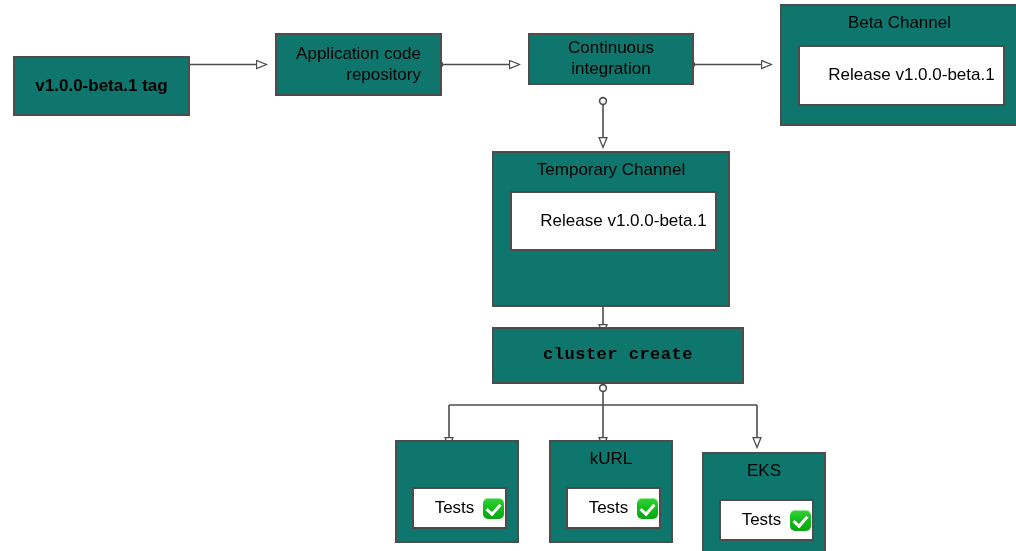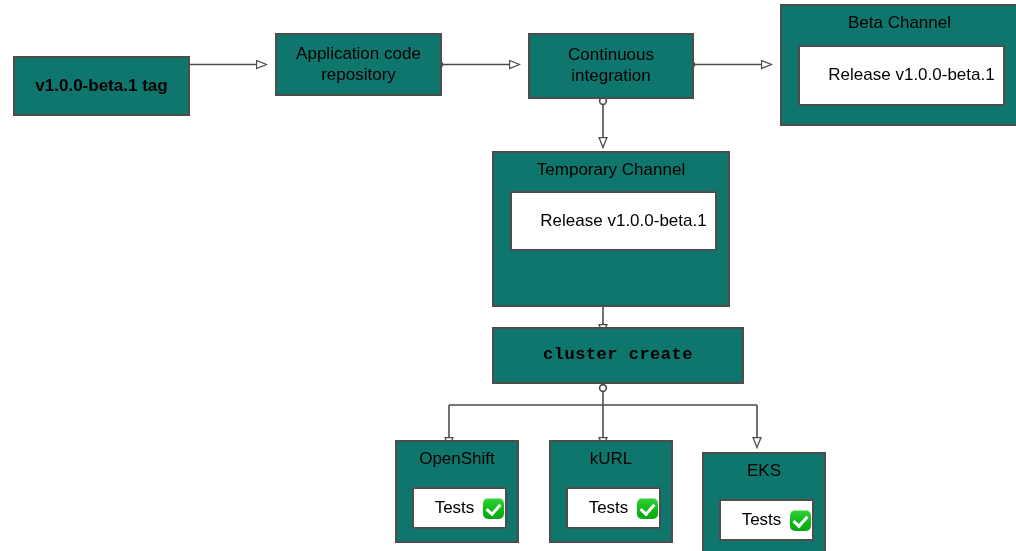--- a/index.html
+++ b/index.html
@@ -130,28 +130,28 @@
       <path d="M449,405 L449,447" marker-end="url(#arrowopen)"></path>
       <path d="M603,405 L603,447" marker-end="url(#arrowopen)"></path>
       <path d="M757,405 L757,447" marker-end="url(#arrowopen)"></path>
     </g>
   </svg>
 
   <div class="node" style="left:5px; top:56px; width:177px; height:60px;font-weight:bold;">
     <span class="nowrap">v1.0.0-beta.1 tag</span>
   </div>
 
-  <div class="node" style="left:267px; top:33px; width:167px; height:63px;">
+  <div class="node" style="left:267px; top:33px; width:167px; height:63px;text-align:right;">
     <div>
       <div>Application code</div>
       <div>repository</div>
     </div>
   </div>
 
-  <div class="node" style="left:520px; top:33px; width:166px; height:66px;">
+  <div class="node" style="left:520px; top:33px; width:166px; height:52px;">
     <div>
       <div>Continuous</div>
       <div>integration</div>
     </div>
   </div>
 
   <div class="node container-node" style="left:772px; top:4px; width:239px; height:122px;">
     <div class="container-title">Beta Channel</div>
     <div class="inner-node" style="left:16px; top:39px; width:207px; height:61px;">
       <span class="nowrap">Release v1.0.0-beta.1</span>
@@ -163,21 +163,20 @@
     <div class="inner-node" style="left:16px; top:38px; width:207px; height:60px;">
       <span class="nowrap">Release v1.0.0-beta.1</span>
     </div>
   </div>
 
   <div class="node" style="left:484px; top:327px; width:252px; height:57px;">
     <span class="mono nowrap">cluster create</span>
   </div>
 
   <div class="node container-node" style="left:387px; top:440px; width:124px; height:103px;">
-    <div class="container-title">OpenShift</div>
     <div class="inner-node" style="left:15px; top:45px; width:95px; height:42px;">
       <span>Tests</span>
       <span class="check-icon"></span>
     </div>
   </div>
 
   <div class="node container-node" style="left:541px; top:440px; width:124px; height:103px;">
     <div class="container-title">kURL</div>
     <div class="inner-node" style="left:15px; top:45px; width:95px; height:42px;">
       <span>Tests</span>

